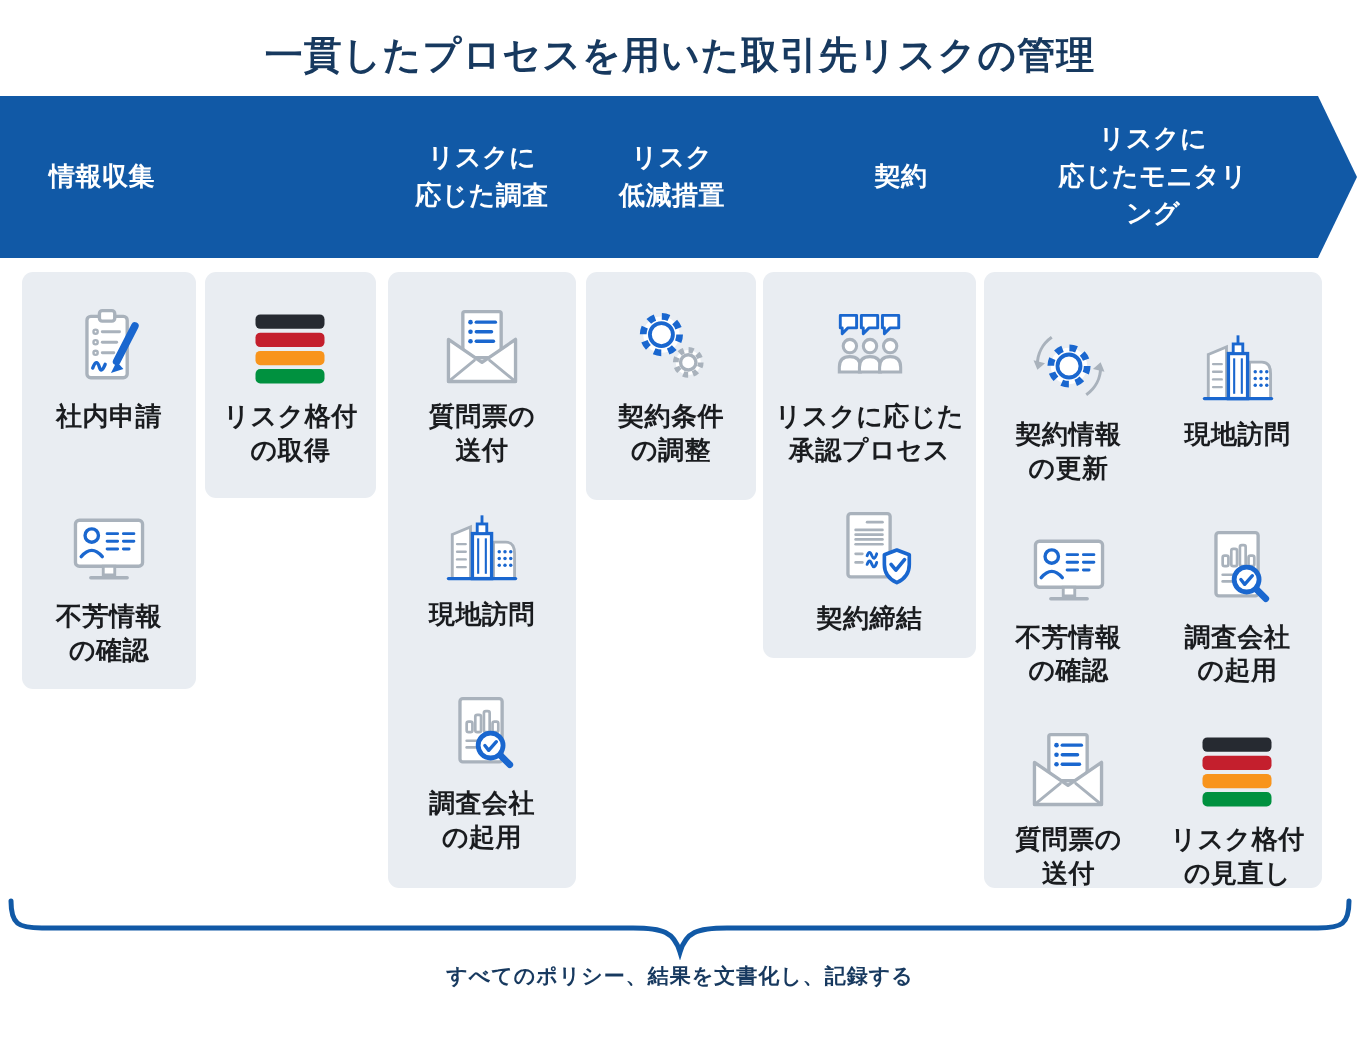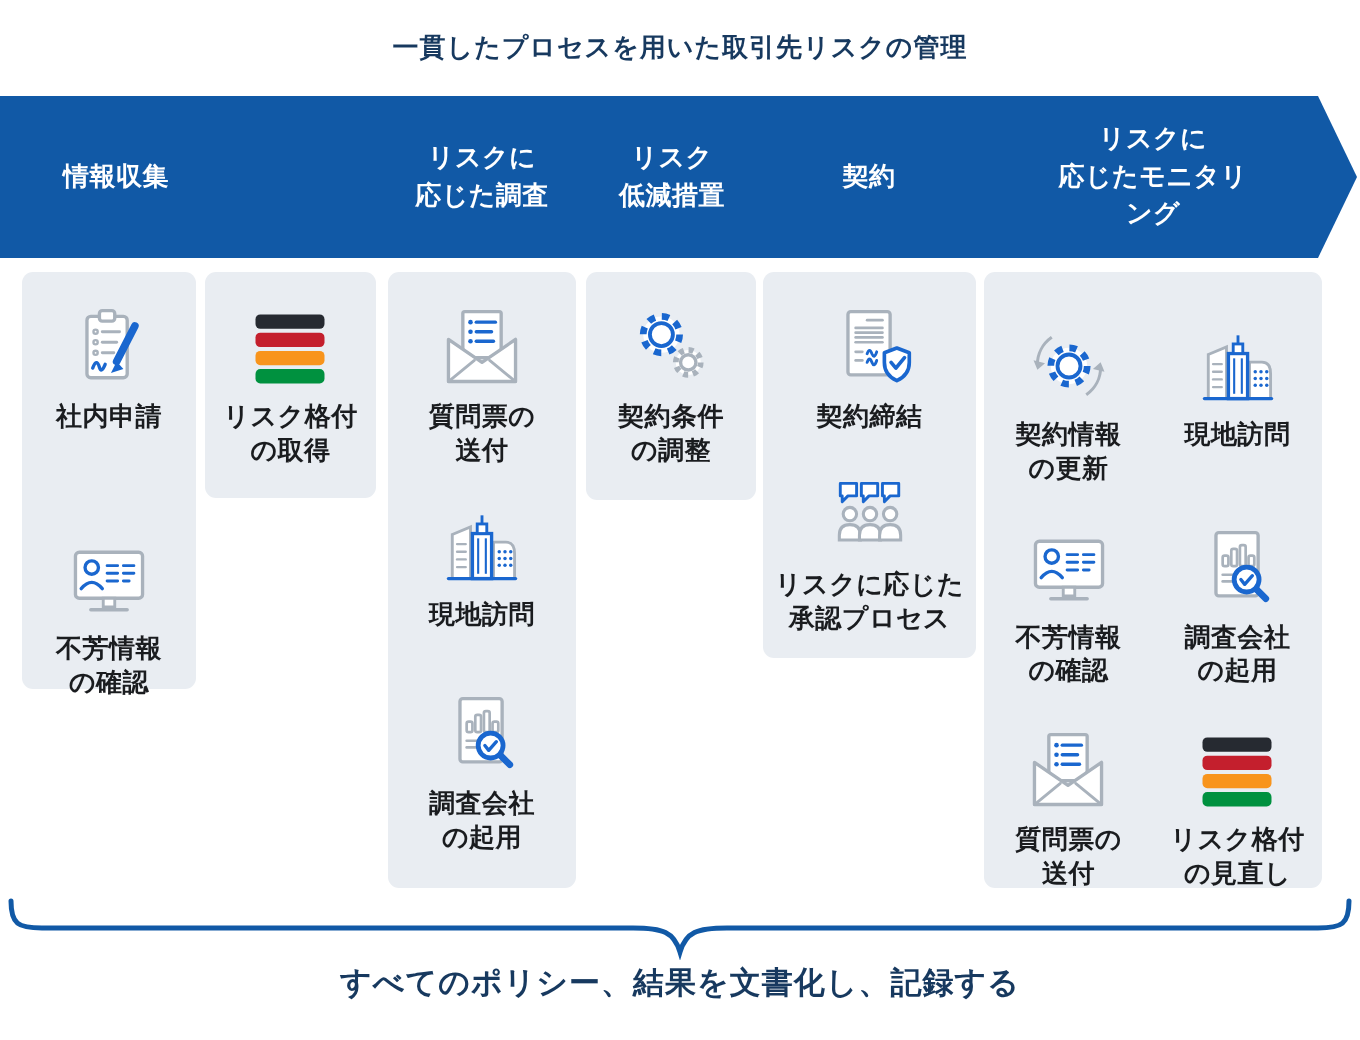--- a/index.html
+++ b/index.html
@@ -6,41 +6,41 @@
   body{
     width:1360px;height:1040px;background:#ffffff;
     font-family:"Liberation Sans","DejaVu Sans",sans-serif;
     position:relative;overflow:hidden;
     -webkit-font-smoothing:antialiased;
   }
   .page{position:relative;width:1360px;height:1040px;}
 
   .title{
     position:absolute;top:30px;left:0;width:100%;
-    text-align:center;font-size:26px;font-weight:800;
+    text-align:center;font-size:38px;font-weight:800;
     color:#17395F;letter-spacing:1px;font-family:Liberation Serif, serif;
   }
 
   .banner{
     position:absolute;top:96px;left:0;width:1360px;height:162px;
     background:#1159A6;
     clip-path:polygon(0 0,1318px 0,1357px 50%,1318px 100%,0 100%);
   }
   .stage{
     position:absolute;top:50%;transform:translate(-50%,-50%);
     color:#ffffff;font-weight:800;font-size:26px;line-height:1.45;
     text-align:center;white-space:pre-line;letter-spacing:0.5px;
   }
 
   .card{
     position:absolute;top:272px;background:#E9EDF2;border-radius:11px;
     display:flex;flex-direction:column;align-items:center;
     box-sizing:border-box;padding-top:30px;
   }
-  .c1{left:22px;width:174px;height:417px;gap:32px;}
+  .c1{left:22px;width:174px;height:417px;}
   .c2{left:205px;width:171px;height:226px;}
   .c3{left:388px;width:188px;height:616px;}
   .c4{left:586px;width:170px;height:228px;}
   .c5{left:763px;width:213px;height:386px;}
   .c6{left:984px;width:338px;height:616px;
       display:grid;grid-template-columns:1fr 1fr;row-gap:37px;
       align-items:start;justify-items:center;padding-top:48px;}
 
   .item{display:flex;flex-direction:column;align-items:center;}
   .c1 .item + .item{margin-top:68px;}
@@ -50,21 +50,21 @@
 
   .icon{width:92px;height:92px;display:block;}
   .item-label{
     margin-top:6px;font-size:26px;font-weight:800;line-height:1.3;
     text-align:center;white-space:pre-line;color:#1A1C1F;letter-spacing:0.5px;
   }
 
   .brace{position:absolute;top:898px;left:8px;}
   .footer-note{
     position:absolute;top:962px;left:0;width:100%;
-    text-align:center;font-size:31px;font-weight:800;color:#17395F;
+    text-align:center;font-size:21px;font-weight:800;color:#17395F;
     letter-spacing:1px;
   }
   .defs-holder{position:absolute;width:0;height:0;overflow:hidden;}
 </style>
 </head>
 <body>
 
 <svg class="defs-holder" xmlns="http://www.w3.org/2000/svg" aria-hidden="true">
   <defs>
     <symbol id="i-clipboard" viewBox="0 0 96 96">
@@ -213,26 +213,26 @@
       <circle cx="48" cy="48" r="12" fill="#fff" stroke="#1A67CF" stroke-width="4"></circle>
     </symbol>
   </defs>
 </svg>
 
 <div class="page">
 
   <div class="title">一貫したプロセスを用いた取引先リスクの管理</div>
 
   <div class="banner">
-    <div class="stage" style="left:116px">情報収集</div>
+    <div class="stage" style="left:102px">情報収集</div>
     <div class="stage" style="left:482px">リスクに
 応じた調査</div>
     <div class="stage" style="left:672px">リスク
 低減措置</div>
-    <div class="stage" style="left:869px">契約</div>
+    <div class="stage" style="left:901px">契約</div>
     <div class="stage" style="left:1153px">リスクに
 応じたモニタリング</div>
   </div>
 
   <div class="card c1">
     <div class="item">
       <svg class="icon" viewBox="0 0 96 96">
           <use href="#i-clipboard"></use>
         </svg>
       <div class="item-label">社内申請</div>
@@ -285,30 +285,30 @@
           <use href="#i-gears"></use>
         </svg>
       <div class="item-label">契約条件
 の調整</div>
     </div>
   </div>
 
   <div class="card c5">
     <div class="item">
       <svg class="icon" viewBox="0 0 96 96">
-          <use href="#i-shield-doc"></use>
-        </svg>
-      <div class="item-label">契約締結</div>
-    </div>
-    <div class="item">
-      <svg class="icon" viewBox="0 0 96 96">
           <use href="#i-people"></use>
         </svg>
       <div class="item-label">リスクに応じた
 承認プロセス</div>
+    </div>
+    <div class="item">
+      <svg class="icon" viewBox="0 0 96 96">
+          <use href="#i-shield-doc"></use>
+        </svg>
+      <div class="item-label">契約締結</div>
     </div>
   </div>
 
   <div class="card c6">
     <div class="item">
       <svg class="icon" viewBox="0 0 96 96">
           <use href="#i-sync"></use>
         </svg>
       <div class="item-label">契約情報
 の更新</div>

